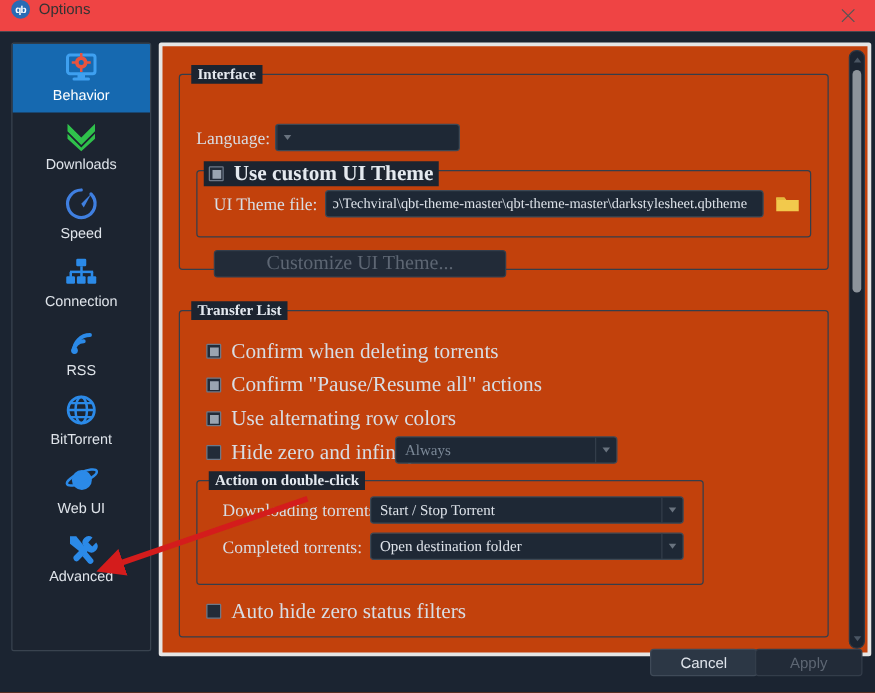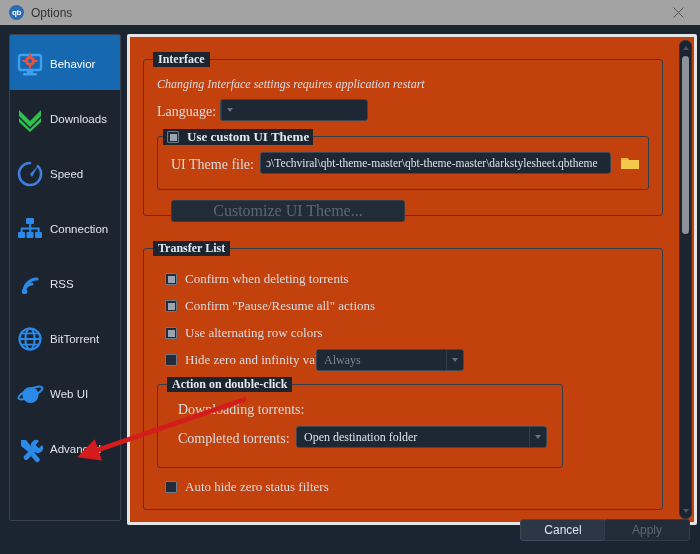--- a/index.html
+++ b/index.html
@@ -9,23 +9,23 @@
     background:#1b2431;
     font-family:"Liberation Sans", sans-serif;
     font-size:12px;
     color:#d6dbe2;
     overflow:hidden;
     position:relative;
   }
   
   .titlebar{
     position:absolute;left:0;top:0;width:700px;height:25px;
-    background:#a3a3a3;
+    background:#ef4444;
     border-bottom:1px solid #d6d6d6;
-    display:flex;align-items:center;
+    display:flex;align-items:flex-start;
   }
   .tb-logo{
     width:15px;height:15px;border-radius:50%;
     background:#2a6bb5;
     margin-left:9px;margin-right:7px;
     display:flex;align-items:center;justify-content:center;
     font-size:8px;font-weight:bold;color:#fff;
     font-family:"Liberation Sans", sans-serif;
     letter-spacing:-0.5px;
   }
@@ -46,21 +46,21 @@
   
   .sidebar{
     position:absolute;left:9px;top:9px;width:110px;height:485px;
     background:#1c2430;
     border:1px solid #39434f;
     border-radius:2px;
     overflow:hidden;
   }
   .side-item{
     width:110px;height:55px;
-    display:flex;flex-direction:row;align-items:center;justify-content:flex-start;
+    display:flex;flex-direction:column;align-items:center;justify-content:flex-start;
     padding-top:2px;
     box-sizing:border-box;
   }
   .side-item.selected{background:#1669b0;}
   .side-ico{
     height:32px;width:40px;
     display:flex;align-items:center;justify-content:center;
   }
   .side-label{
     font-size:11.5px;color:#dfe4ea;line-height:14px;
@@ -158,21 +158,21 @@
     border-radius:1px;
     background:#222b38;
     box-sizing:border-box;
     display:flex;align-items:center;justify-content:center;
     flex:0 0 auto;
   }
   .cbx.checked .box:after{
     content:"";display:block;width:7px;height:7px;background:#9aa4b1;
   }
   .cbx .ctext{
-    margin-left:8px;font-size:13px;color:#d8dde4;white-space:nowrap;
+    margin-left:8px;font-size:17px;color:#d8dde4;white-space:nowrap;
   }
   .cbx .ctext.bold{font-weight:bold;color:#e4e9ef;}
 
   
   .btn{
     position:absolute;
     border:1px solid #3f4a58;
     border-radius:3px;
     background:#273240;
     display:flex;align-items:center;justify-content:center;
@@ -357,21 +357,20 @@
     </div>
 
   </div>
 
   <div class="mainpane">
     <div class="scrollarea">
 
       <div class="group" style="left:13px;top:22px;width:518px;height:155px;">
         <div class="g-title">Interface</div>
 
-        <div class="italic-note" style="left:13px;top:17px;">Changing Interface settings requires application restart</div>
 
         <div class="lbl" style="left:13px;top:44px;">Language:</div>
         <div class="combo" style="left:76px;top:39px;width:148px;">
           <div class="cb-arrow">
               <i></i>
             </div>
         </div>
 
         <div class="group sub" style="left:13px;top:76px;width:490px;height:52px;">
           <div class="cbx checked" style="left:5px;top:-8px;background:#1c2430;padding:0 4px;">
@@ -407,31 +406,37 @@
 
         <div class="cbx checked" style="left:21px;top:76px;">
           <div class="box"></div>
           <div class="ctext">Use alternating row colors</div>
         </div>
 
         <div class="cbx" style="left:21px;top:103px;">
           <div class="box"></div>
           <div class="ctext">Hide zero and infinity values</div>
         </div>
-        <div class="combo" style="left:172px;top:100px;width:148px;">
+        <div class="combo" style="left:172px;top:100px;width:178px;">
           <div class="cb-text placeholder">Always</div>
           <div class="cb-arrow">
               <i></i>
             </div>
         </div>
 
         <div class="group sub" style="left:13px;top:135px;width:404px;height:82px;">
           <div class="g-title">Action on double-click</div>
 
           <div class="lbl" style="left:20px;top:17px;">Downloading torrents:</div>
+          <div class="combo" style="left:138px;top:12px;width:251px;">
+            <div class="cb-text">Start / Stop Torrent</div>
+            <div class="cb-arrow">
+                <i></i>
+              </div>
+          </div>
 
           <div class="lbl" style="left:20px;top:46px;">Completed torrents:</div>
           <div class="combo" style="left:138px;top:41px;width:251px;gap:10px;">
             <div class="cb-text">Open destination folder</div>
             <div class="cb-arrow">
                 <i></i>
               </div>
           </div>
         </div>
 

